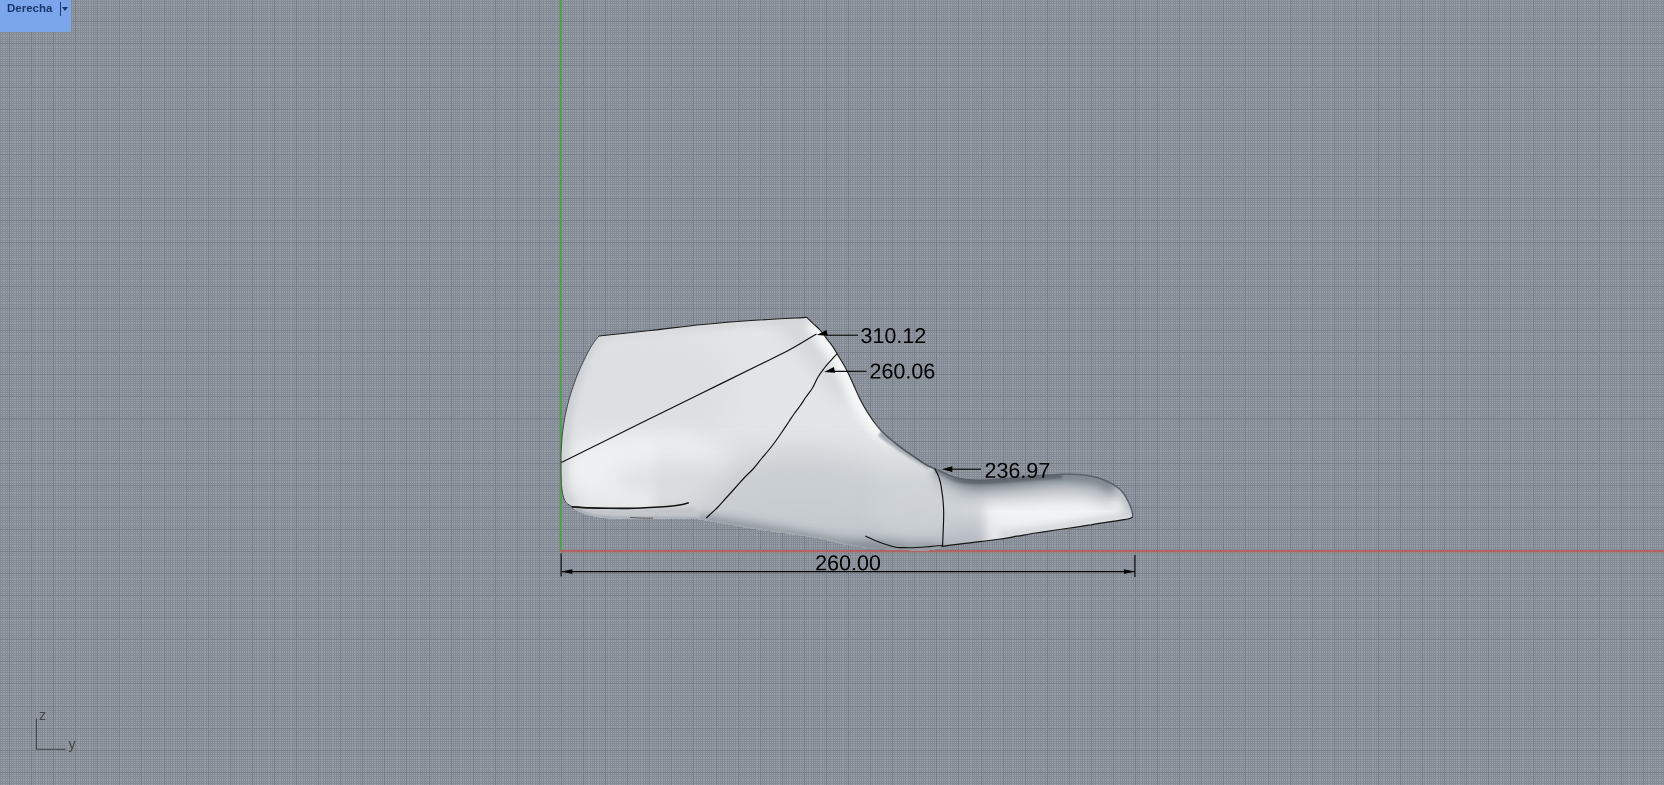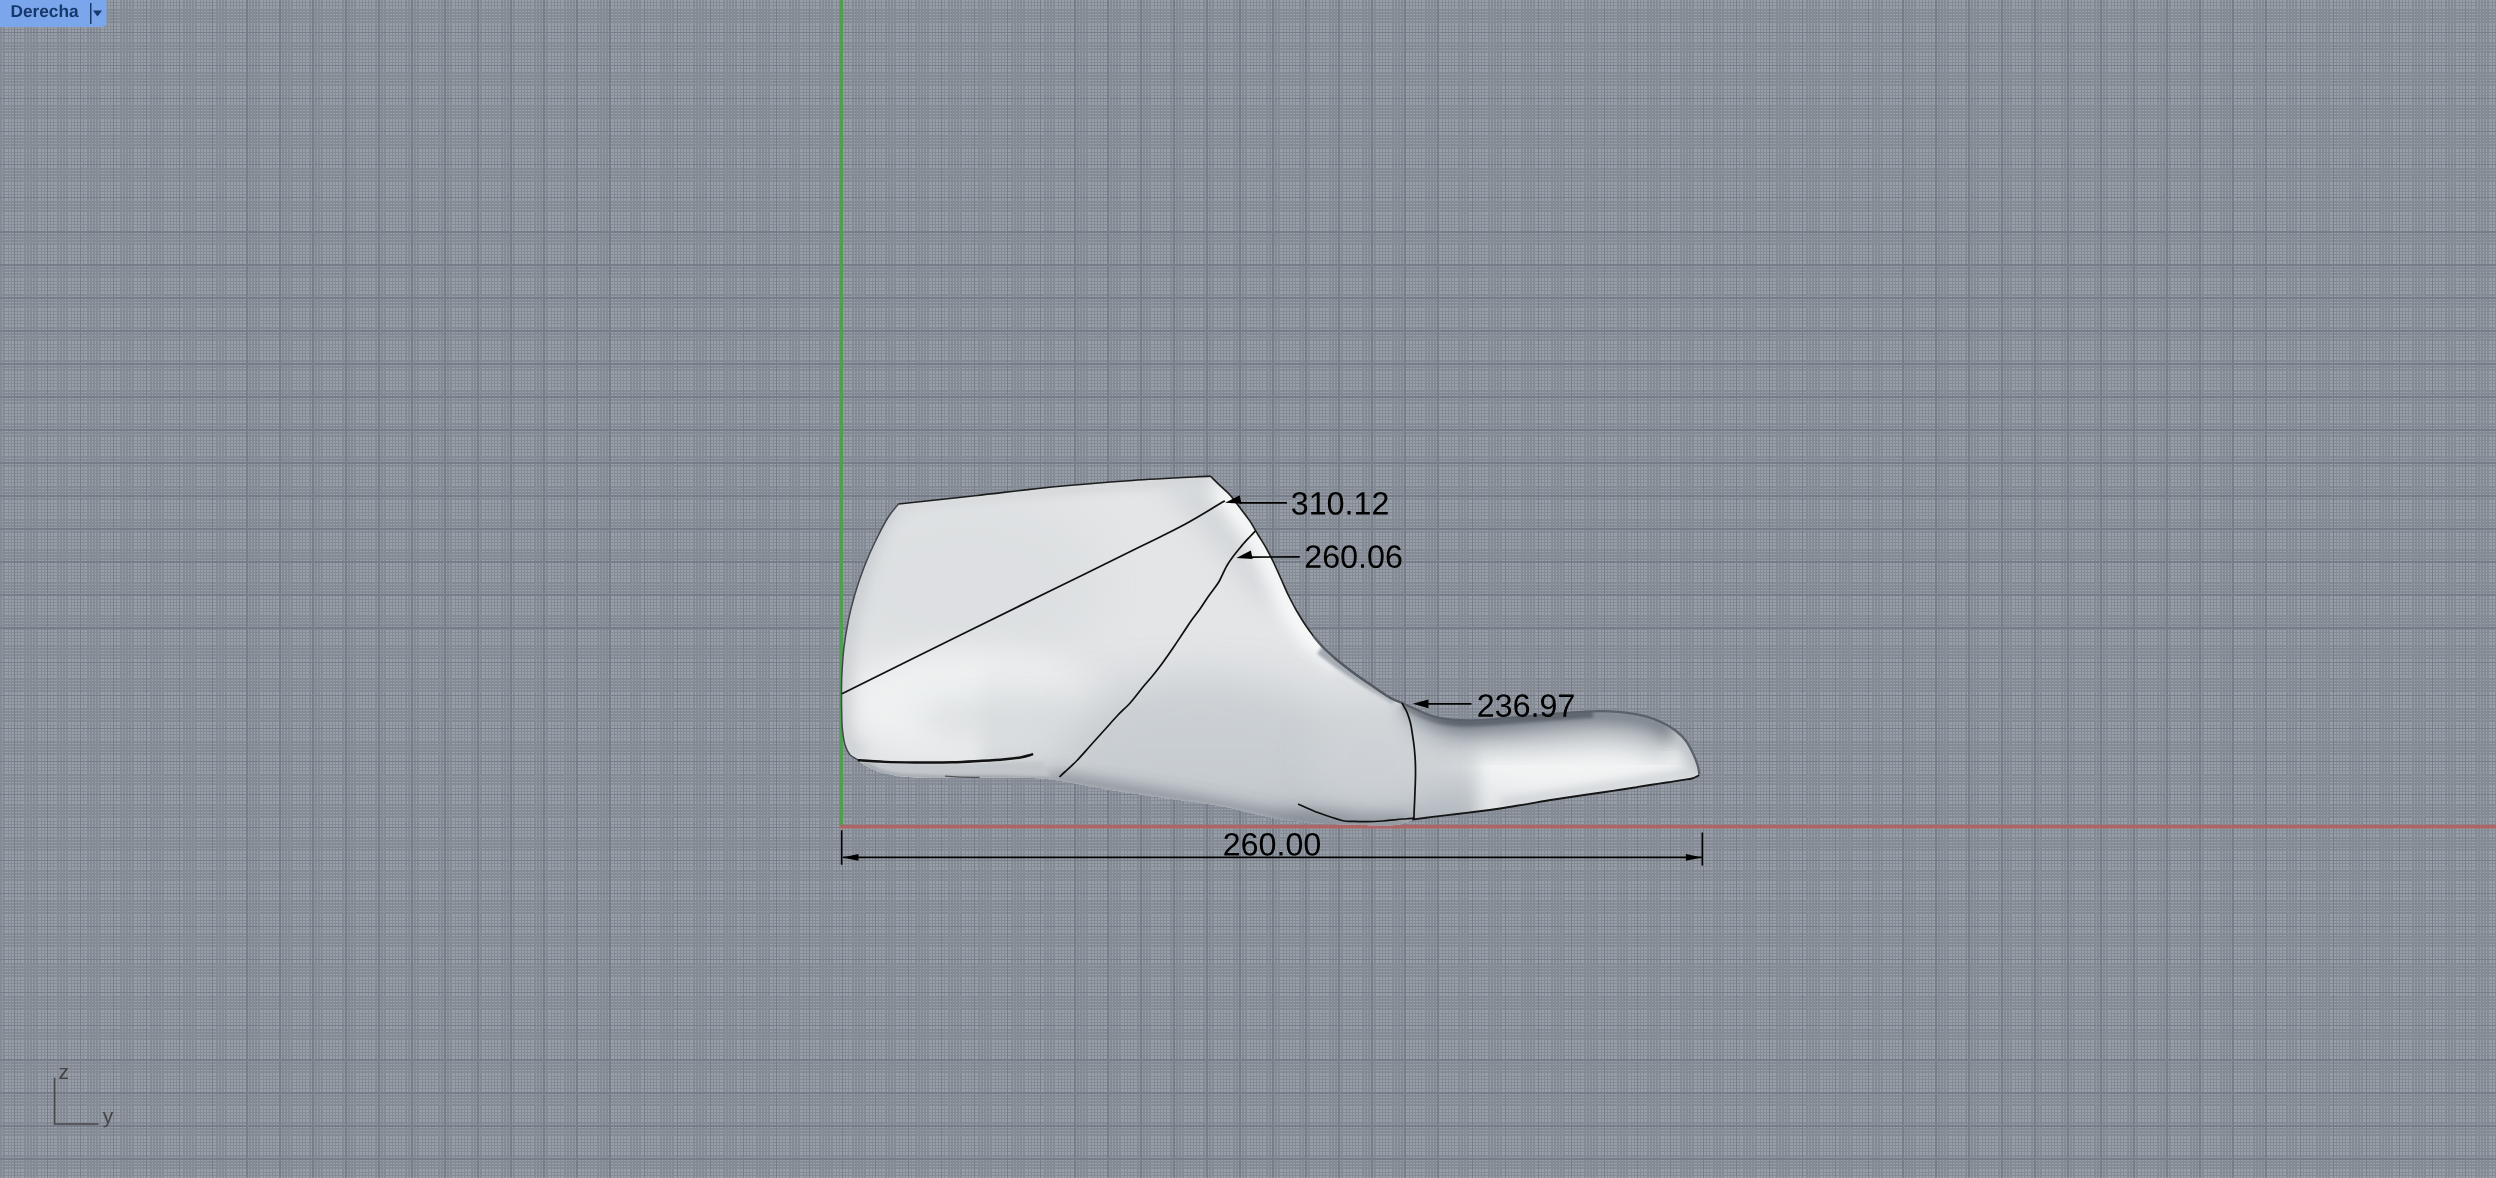--- a/index.html
+++ b/index.html
@@ -2,21 +2,21 @@
 <html><head>
 <meta charset="utf-8">
 <style>
   html,body { margin:0; padding:0; }
   body {
     width:1664px; height:785px; overflow:hidden; position:relative;
     font-family:"Liberation Sans", sans-serif;
     background-color:#999fa9;
   }
   #tab {
-    position:absolute; left:0; top:0; width:71px; height:18px;
+    position:absolute; left:0; top:0; width:71px; height:32px;
     background:#7ca6ec; border-radius:0 0 3px 0;
   }
   #tab .lbl {
     position:absolute; left:7px; top:2px; font-size:11.5px; font-weight:bold;
     color:#16386b;
   }
   #tab .sep { position:absolute; left:60px; top:2px; width:1.4px; height:14px; background:#16386b; }
   #tab .tri { position:absolute; left:62px; top:7px; width:0; height:0;
     border-left:3.6px solid transparent; border-right:3.6px solid transparent;
     border-top:4.6px solid #16386b; }

